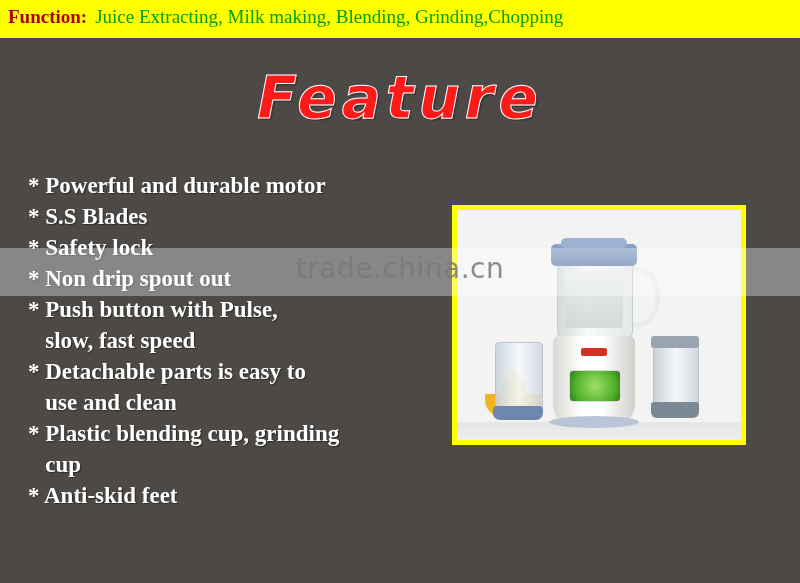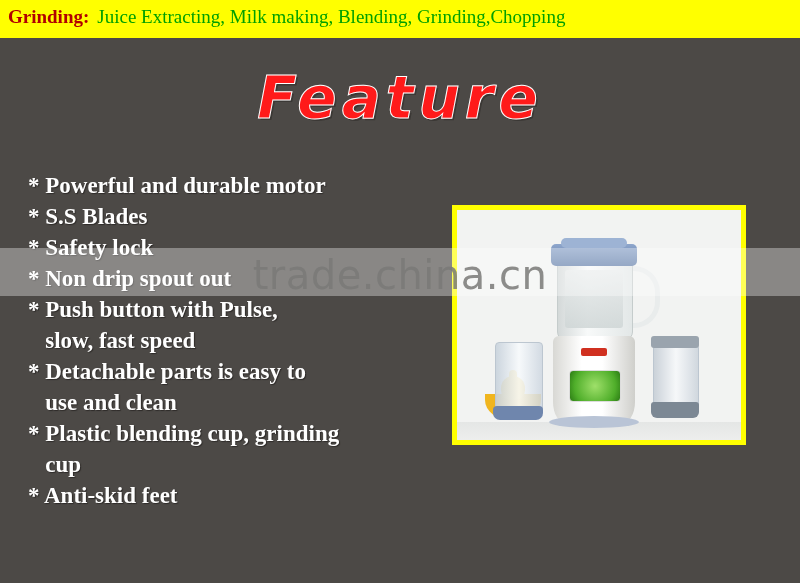--- a/index.html
+++ b/index.html
@@ -273,34 +273,34 @@
     height: 48px;
     background: rgba(255,255,255,0.34);
   }
   #watermark-text {
     position: absolute;
     left: 0;
     top: 252px;
     width: 800px;
     text-align: center;
     font-family: "DejaVu Sans", sans-serif;
-    font-size: 40px;
+    font-size: 28px;
     color: #7a7a78;
     letter-spacing: 0.5px;
     opacity: .85;
     white-space: nowrap;
   }
 </style>
 </head>
 <body>
 
 <div id="page">
 
   <div id="function-bar">
-    <span class="label">Grinding:</span>
+    <span class="label">Function:</span>
     <span class="value">Juice Extracting, Milk making, Blending, Grinding,Chopping</span>
   </div>
   <div id="function-bar-underline"></div>
 
   <div id="feature-list">
     <div class="item">* Powerful and durable motor</div>
     <div class="item">* S.S Blades</div>
     <div class="item">* Safety lock</div>
     <div class="item">* Non drip spout out</div>
     <div class="item">* Push button with Pulse,

